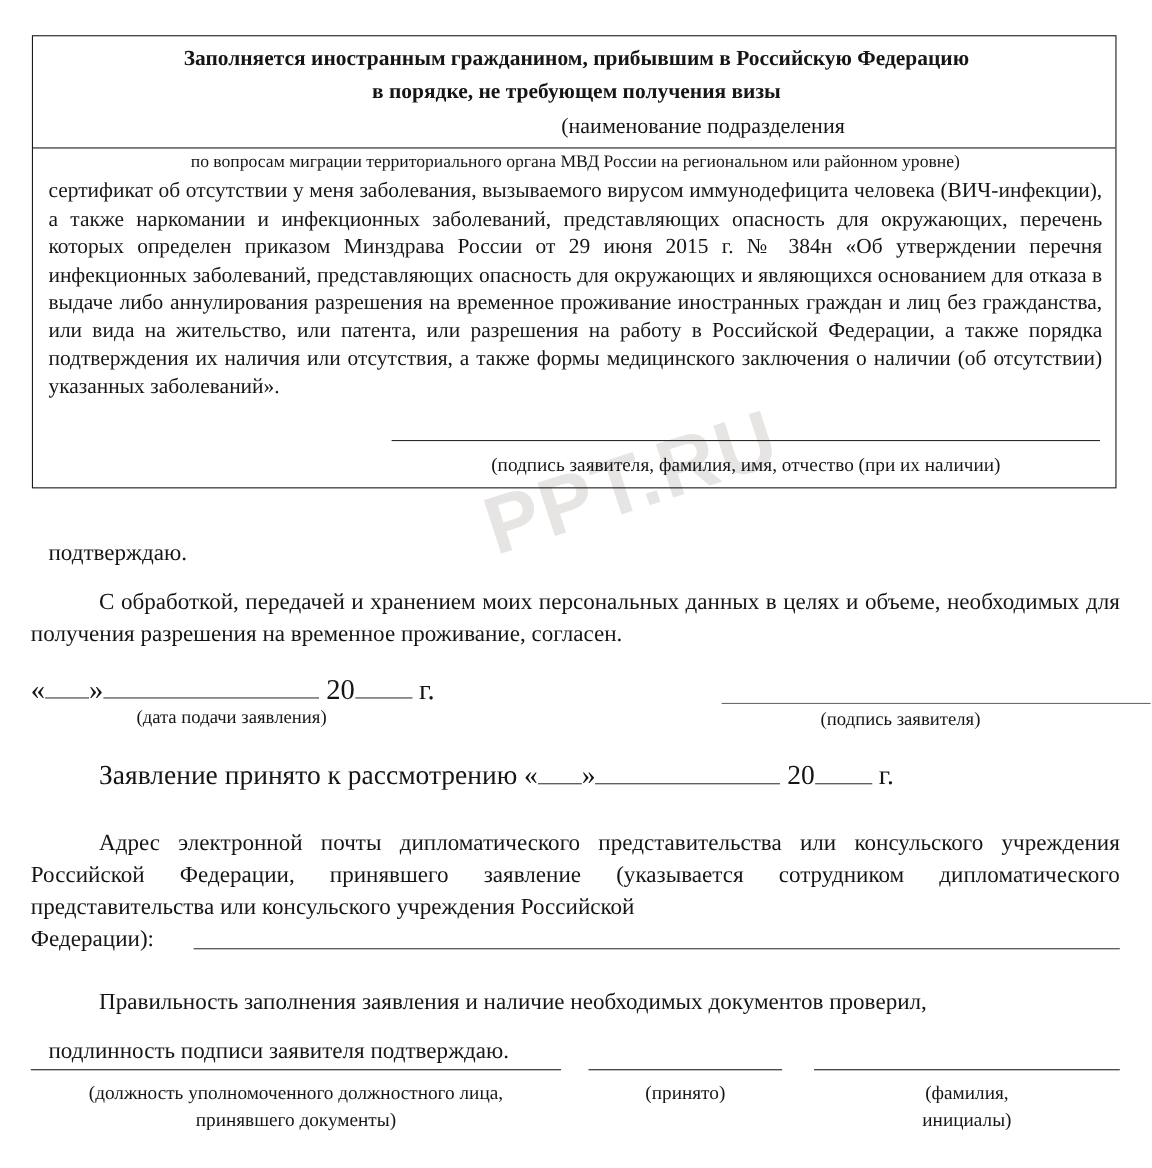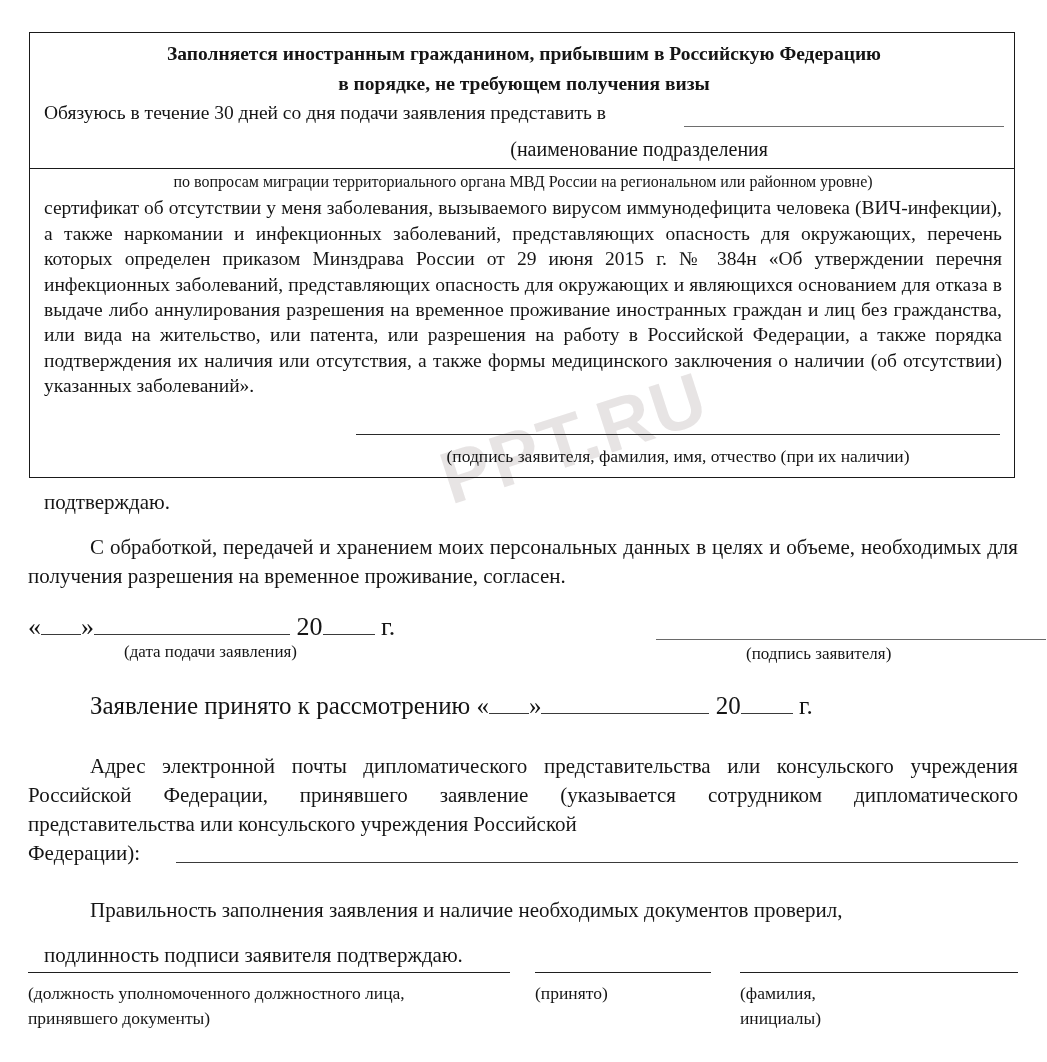--- a/index.html
+++ b/index.html
@@ -245,43 +245,39 @@
 
   .footer-caps {
     position: relative;
     height: 58px;
   }
   .fc {
     position: absolute;
     top: 6px;
     font-size: 17.5px;
     line-height: 1.42;
-    text-align: left;
+    text-align: center;
   }
   .fc-1 { left: 0px;   width: 482px; }
   .fc-2 { left: 507px; width: 176px; }
   .fc-3 { left: 712px; width: 278px; }
 </style>
 </head>
 <body>
 
 <div class="page">
 
   <div class="watermark">PPT.RU</div>
 
   <div class="decl-box">
 
     <div class="decl-row-1">
       <div class="box-title">Заполняется иностранным гражданином, прибывшим в Российскую Федерацию</div>
       <div class="box-title">в порядке, не требующем получения визы</div>
 
-      <div class="pledge-line">
-        <span class="txt">Обязуюсь в течение 30 дней со дня подачи заявления представить в</span>
-        <span class="rule-inline"></span>
-      </div>
 
       <div class="caption caption-right">(наименование подразделения</div>
     </div>
 
     <div class="decl-row-2">
       <div class="caption-second">по вопросам миграции территориального органа МВД России на региональном или районном уровне)</div>
 
       <div class="body-para">сертификат об отсутствии у меня заболевания, вызываемого вирусом иммунодефицита человека (ВИЧ-инфекции), а также наркомании и инфекционных заболеваний, представляющих опасность для окружающих, перечень которых определен приказом Минздрава России от 29 июня 2015 г. № 384н «Об утверждении перечня инфекционных заболеваний, представляющих опасность для окружающих и являющихся основанием для отказа в выдаче либо аннулирования разрешения на временное проживание иностранных граждан и лиц без гражданства, или вида на жительство, или патента, или разрешения на работу в Российской Федерации, а также порядка подтверждения их наличия или отсутствия, а также формы медицинского заключения о наличии (об отсутствии) указанных заболеваний».</div>
 
       <div class="sig-inbox">

